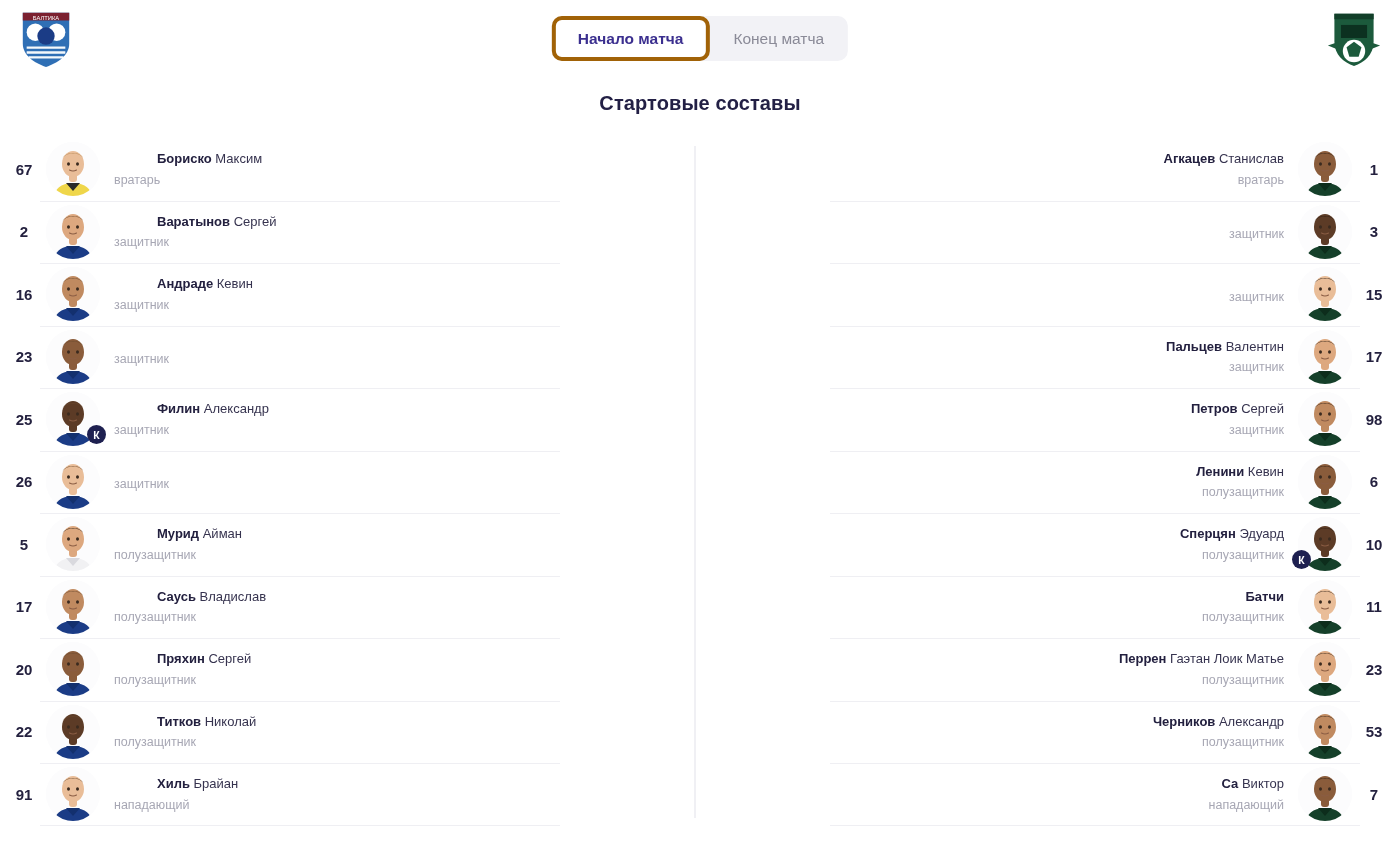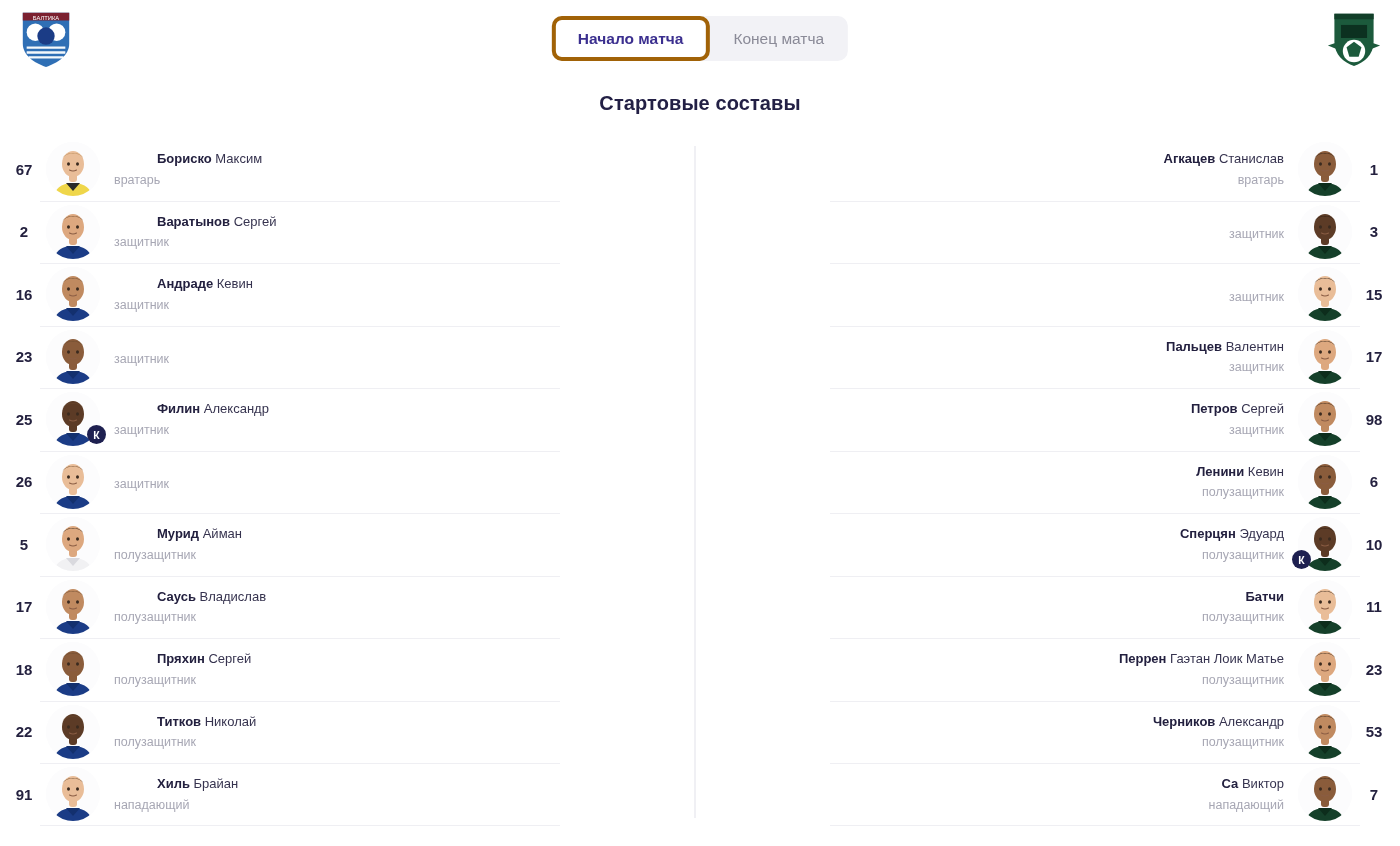--- a/index.html
+++ b/index.html
@@ -415,21 +415,21 @@
      </div>
             <div class="info">
        <div class="pname">
          <span class="last">Саусь</span> <span class="first">Владислав</span>
        </div>
        <div class="ppos">полузащитник</div>
      </div>
             <div class="spacer-right"></div>
           </li>
           <li class="row">
-            <div class="num">18</div>
+            <div class="num">20</div>
             <div class="avatar">
        <div class="photo">
   <svg viewBox="0 0 54 54" aria-hidden="true">
     <rect width="54" height="54" fill="#fcfcfd"></rect>
     <path d="M27 41 C14 41 9 48 8 54 H46 C45 48 40 41 27 41 Z" fill="#1b3c86"></path>
     <path d="M20 41 L27 49 L34 41 Z" fill="#13306e"></path>
     <rect x="23" y="30" width="8" height="10" rx="3" fill="#8a5c3b"></rect>
     <ellipse cx="27" cy="22" rx="11" ry="13" fill="#8a5c3b"></ellipse>
     <path d="M16 19 C16 9 38 9 38 19 C38 14 33 11 27 11 C21 11 16 14 16 19 Z" fill="#6a4a2e"></path>
     <ellipse cx="22.5" cy="22" rx="1.5" ry="1.8" fill="#3a2a1f"></ellipse>

